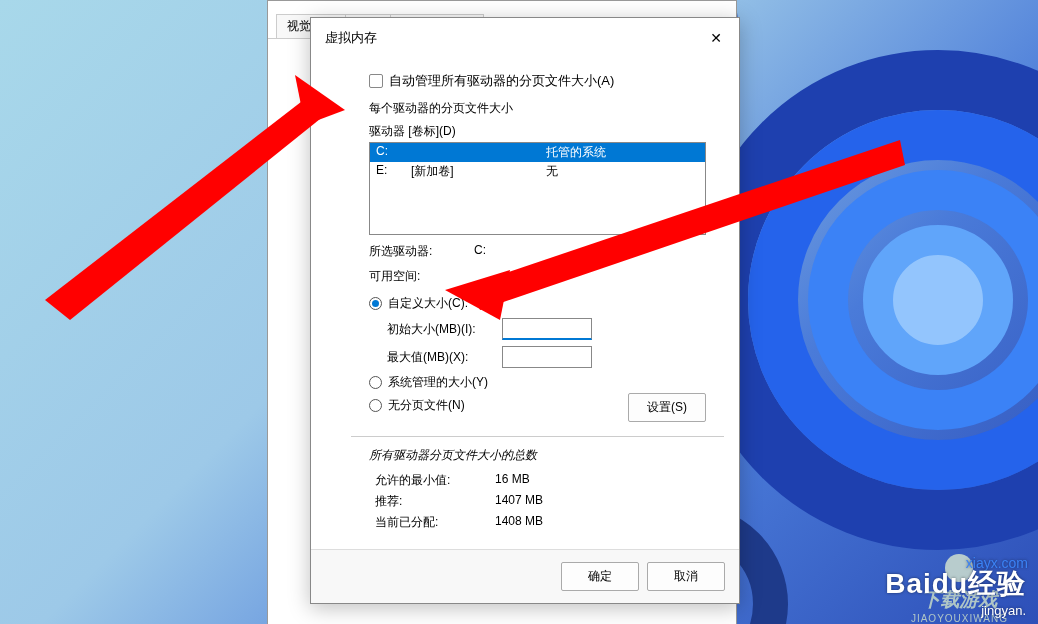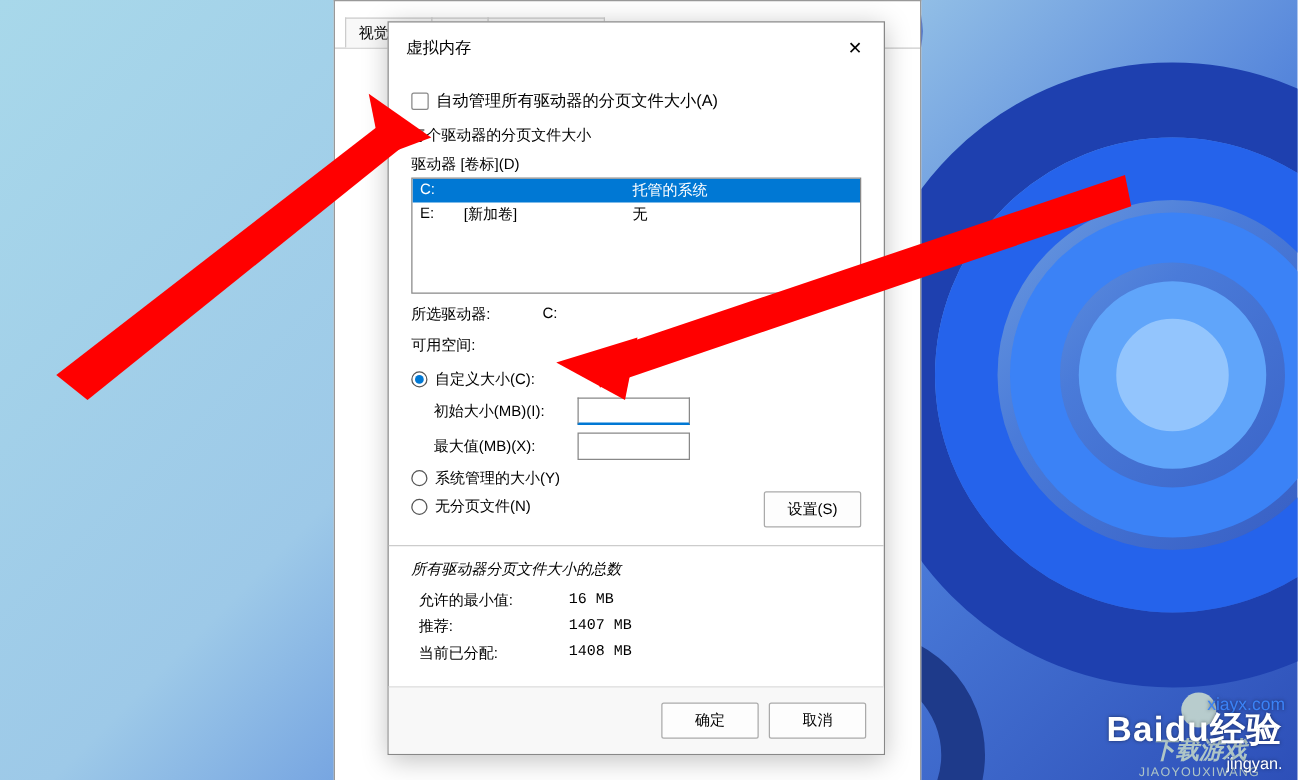--- a/index.html
+++ b/index.html
@@ -80,21 +80,21 @@
       justify-content: flex-end;
       gap: 8px;
       z-index: 1;
     }
 
     
     .dialog {
       position: absolute;
       left: 310px;
       top: 17px;
-      width: 398px;
+      width: 430px;
       background: #fff;
       border: 1px solid #888;
       box-shadow: 0 4px 20px rgba(0,0,0,0.25);
       z-index: 10;
     }
     .titlebar {
       display: flex;
       justify-content: space-between;
       align-items: center;
       padding: 8px 8px 8px 14px;
@@ -103,21 +103,22 @@
     .close-btn {
       width: 30px;
       height: 24px;
       display:flex;
       align-items:center;
       justify-content:center;
       cursor: pointer;
       font-size: 14px;
     }
     .dialog-body {
-      padding: 14px 18px 14px 18px;
+      padding: 14px 33px 14px 18px;
+      margin-left: 40px;
     }
     .checkbox-row {
       display: flex;
       align-items: center;
       gap: 6px;
       margin-bottom: 10px;
     }
     .checkbox {
       width: 14px; height: 14px;
       border: 1px solid #888;
@@ -223,21 +224,21 @@
       font-size: 12px;
       margin-bottom: 8px;
       font-style: italic;
     }
     .total-row {
       display: flex;
       font-size: 12px;
       margin: 4px 0 4px 6px;
     }
     .total-label { flex: 0 0 120px; }
-    .total-value { flex: 1; font-family: Liberation Mono, monospace; }
+    .total-value { flex: 1; }
     
     .button-row {
       display: flex;
       justify-content: flex-end;
       gap: 8px;
       padding: 12px 14px;
       border-top: 1px solid #ddd;
       background: #f8f8f8;
     }
     .btn {

